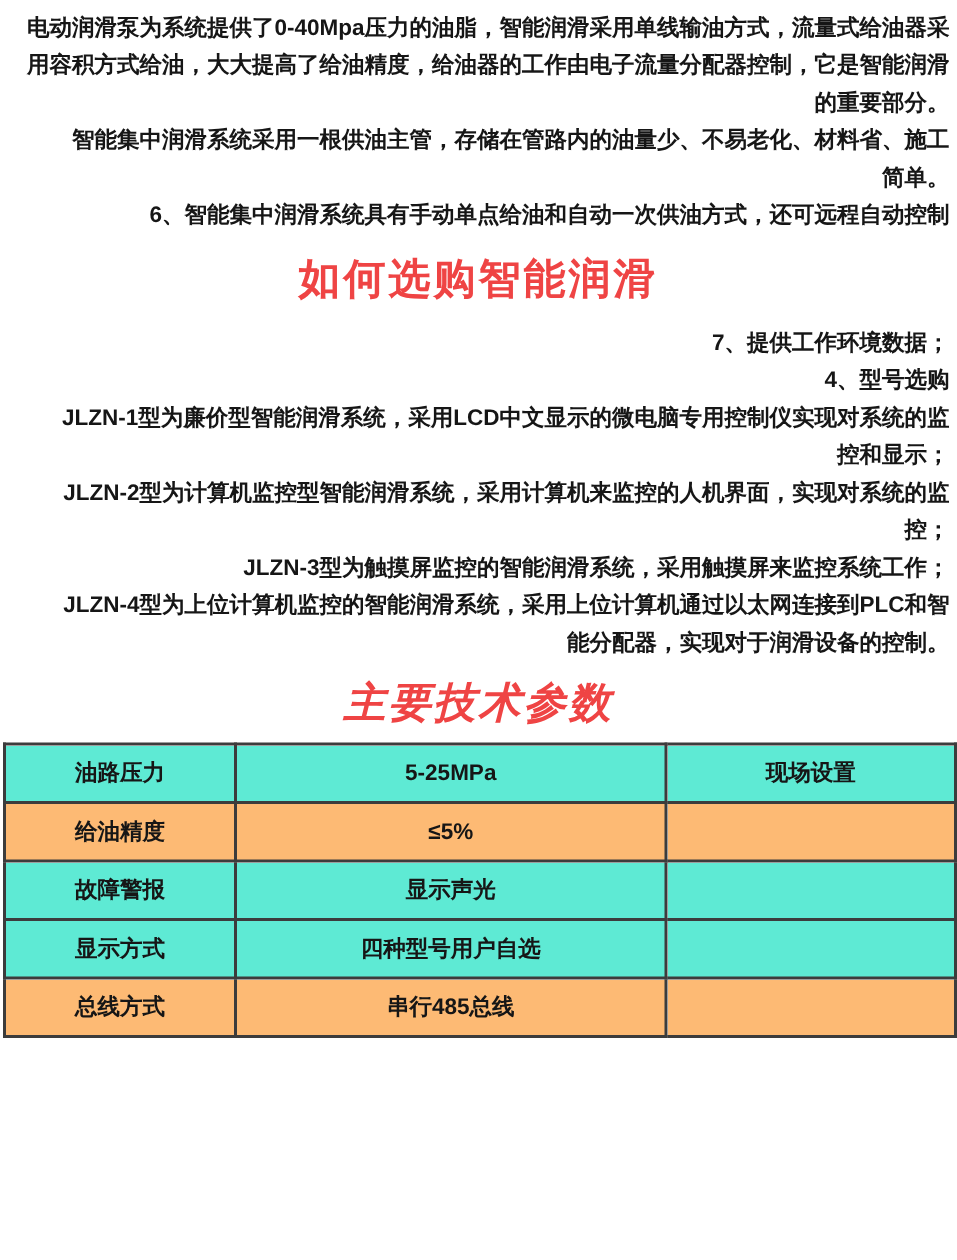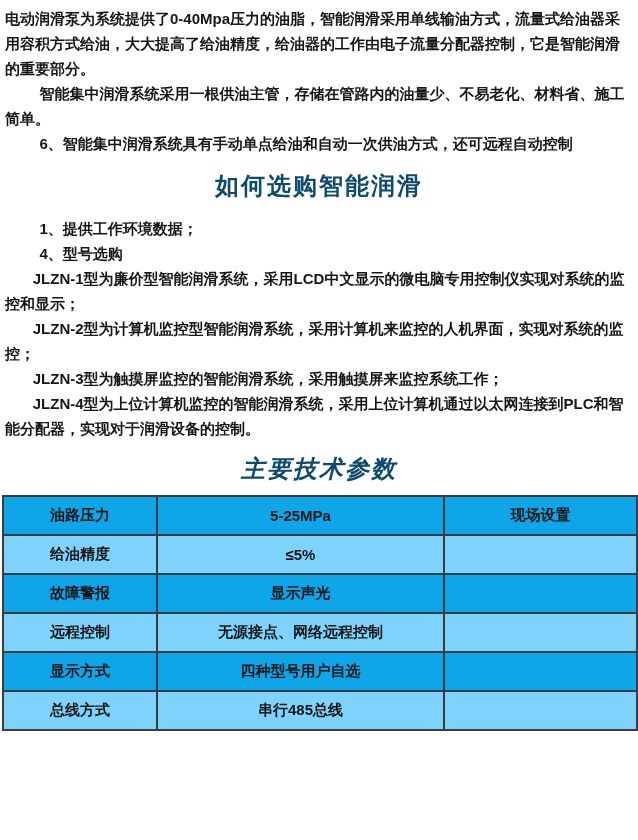--- a/index.html
+++ b/index.html
@@ -18,30 +18,31 @@
   }
   .text-block {
     padding: 6px 5px 0 5px;
   }
   .text-block p {
     margin: 0;
     font-size: 15px;
     line-height: 25px;
     font-weight: 700;
     color: #161616;
+    text-align: right;
   }
   .indent { text-indent: 2.3em; }
   .indent-model { text-indent: 1.85em; }
   .section-title {
     margin: 16px 0 16px 0;
-    font-size: 24px;
+    font-size: 28px;
     line-height: 28px;
     font-weight: 700;
     text-align: center;
-    color: #0c4a6e;
+    color: #ef4444;
     letter-spacing: 2px;
   }
   .section-title.second { margin: 14px 0 12px 0; font-style: italic; }
   table.tech-table {
     width: 634px;
     margin-left: 2px;
     border-collapse: collapse;
     table-layout: fixed;
   }
   table.tech-table td {
@@ -50,36 +51,36 @@
     box-sizing: border-box;
     text-align: center;
     vertical-align: middle;
     font-size: 15px;
     font-weight: 700;
     color: #161616;
     padding: 0 4px;
     overflow: hidden;
     white-space: nowrap;
   }
-  tr.shade td { background: #0ea5e9; }
-  tr.plain td { background: #7dd3fc; }
+  tr.shade td { background: #5eead4; }
+  tr.plain td { background: #fdba74; }
 </style>
 </head>
 <body>
 
 <div class="page">
 
   <div class="text-block">
     <p>电动润滑泵为系统提供了0-40Mpa压力的油脂，智能润滑采用单线输油方式，流量式给油器采用容积方式给油，大大提高了给油精度，给油器的工作由电子流量分配器控制，它是智能润滑的重要部分。</p>
     <p class="indent">智能集中润滑系统采用一根供油主管，存储在管路内的油量少、不易老化、材料省、施工简单。</p>
     <p class="indent">6、智能集中润滑系统具有手动单点给油和自动一次供油方式，还可远程自动控制</p>
 
     <h2 class="section-title">如何选购智能润滑</h2>
 
-    <p class="indent">1、提供工作环境数据；</p>
+    <p class="indent">7、提供工作环境数据；</p>
     <p class="indent">4、型号选购</p>
 
     <p class="indent-model">JLZN-1型为廉价型智能润滑系统，采用LCD中文显示的微电脑专用控制仪实现对系统的监控和显示；</p>
     <p class="indent-model">JLZN-2型为计算机监控型智能润滑系统，采用计算机来监控的人机界面，实现对系统的监控；</p>
     <p class="indent-model">JLZN-3型为触摸屏监控的智能润滑系统，采用触摸屏来监控系统工作；</p>
     <p class="indent-model">JLZN-4型为上位计算机监控的智能润滑系统，采用上位计算机通过以太网连接到PLC和智能分配器，实现对于润滑设备的控制。</p>
 
     <h2 class="section-title second">主要技术参数</h2>
   </div>
 
@@ -98,25 +99,20 @@
       <tr class="plain">
         <td>给油精度</td>
         <td>≤5%</td>
         <td></td>
       </tr>
       <tr class="shade">
         <td>故障警报</td>
         <td>显示声光</td>
         <td></td>
       </tr>
-      <tr class="plain">
-        <td>远程控制</td>
-        <td>无源接点、网络远程控制</td>
-        <td></td>
-      </tr>
       <tr class="shade">
         <td>显示方式</td>
         <td>四种型号用户自选</td>
         <td></td>
       </tr>
       <tr class="plain">
         <td>总线方式</td>
         <td>串行485总线</td>
         <td></td>
       </tr>

